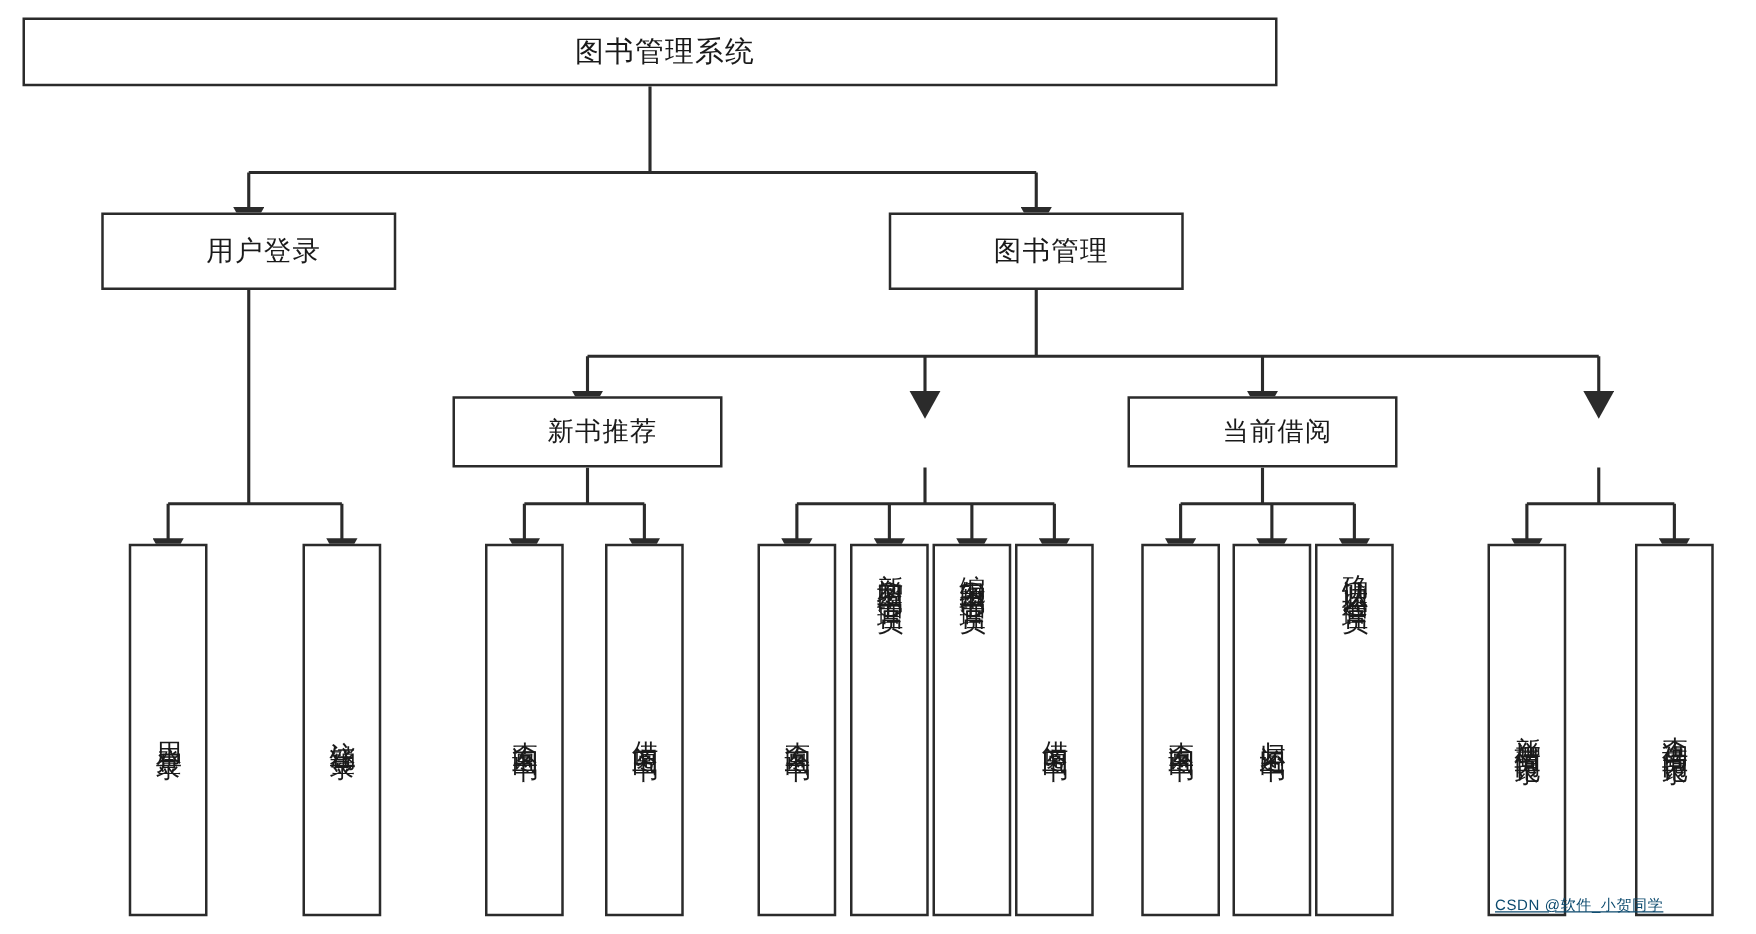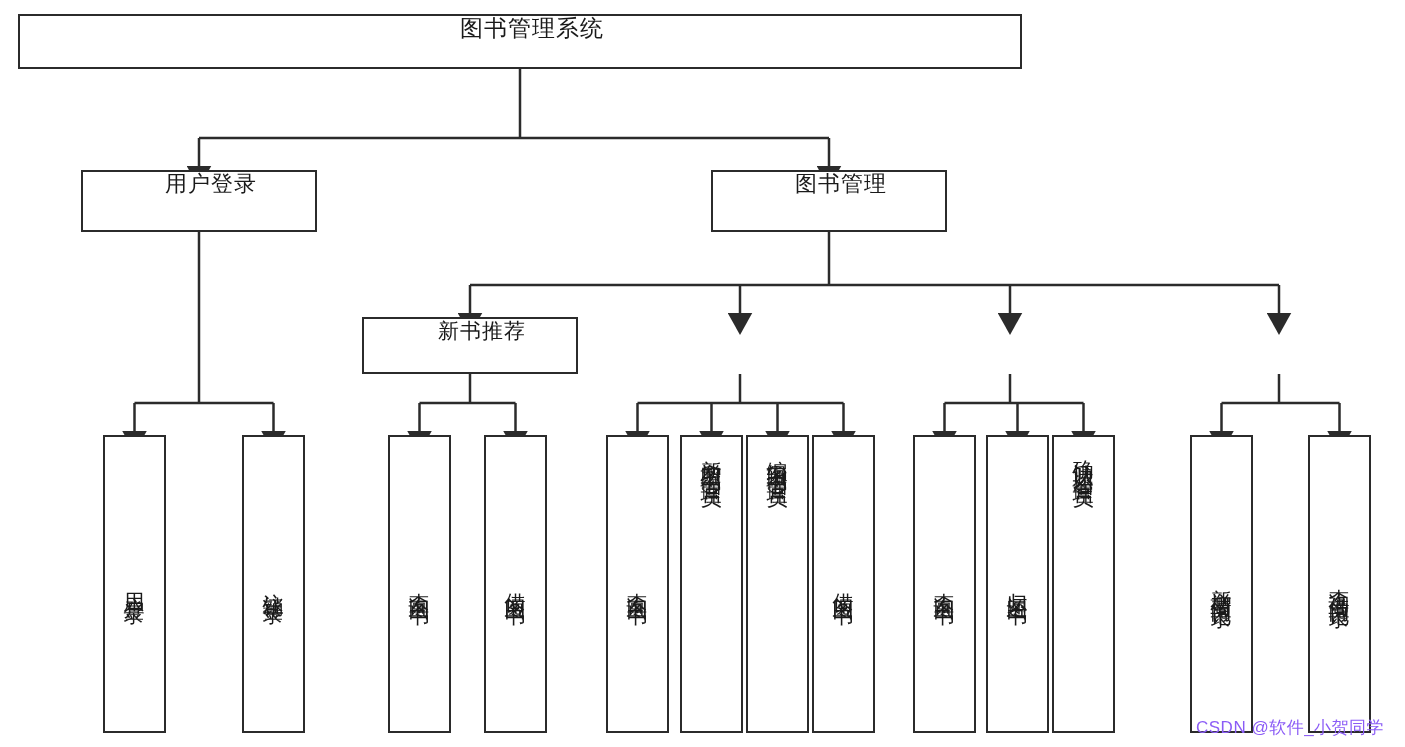--- a/index.html
+++ b/index.html
@@ -24,20 +24,21 @@
     width: 1405px;
     height: 747px;
     pointer-events: none;
   }
   .node {
     position: absolute;
     box-sizing: border-box;
     border: 2.5px solid #2b2b2b;
     background: #ffffff;
     display: flex;
+    align-items: center;
     justify-content: center;
     color: #1a1a1a;
     padding-left: 24px;
   }
   .node .label {
     font-size: 22px;
     letter-spacing: 1px;
     line-height: 1.1;
     white-space: nowrap;
   }
@@ -60,24 +61,25 @@
     display: block;
   }
   .node.leaf.top-anchor {
     align-items: flex-start;
   }
   .node.leaf.top-anchor .label {
     margin-top: 6px;
   }
   .watermark {
     position: absolute;
-    font-size: 17px;
-    color: #8b5cf6;
+    font-size: 12px;
+    color: #0c4a6e;
     white-space: nowrap;
     letter-spacing: 0.5px;
+    text-decoration: underline;
   }
 </style>
 </head>
 <body>
 
 <div id="canvas">
 
   <svg class="connectors" viewBox="0 0 1405 747" xmlns="http://www.w3.org/2000/svg">
     <defs>
       <marker id="arrow" markerWidth="9" markerHeight="10" refX="1" refY="5" orient="auto" markerUnits="strokeWidth">
@@ -128,20 +130,23 @@
   <div class="node level2" style="left: 81px; top: 170px; width: 236px; height: 62px;">
     <span class="label">用户登录</span>
   </div>
   <div class="node level3" style="left: 362px; top: 317px; width: 216px; height: 57px;">
     <span class="label">新书推荐</span>
   </div>
 
   <div class="node level2" style="left: 711px; top: 170px; width: 236px; height: 62px;">
     <span class="label">图书管理</span>
   </div>
+  <div class="node level3" style="left: 902px; top: 317px; width: 216px; height: 57px;">
+    <span class="label">当前借阅</span>
+  </div>
 
   <div class="node leaf" style="left: 103px; top: 435px; width: 63px; height: 298px;">
     <span class="label">用户登录</span>
   </div>
   <div class="node leaf" style="left: 242px; top: 435px; width: 63px; height: 298px;">
     <span class="label">注销登录</span>
   </div>
   <div class="node leaf" style="left: 388px; top: 435px; width: 63px; height: 298px;">
     <span class="label">查询图书</span>
   </div>

